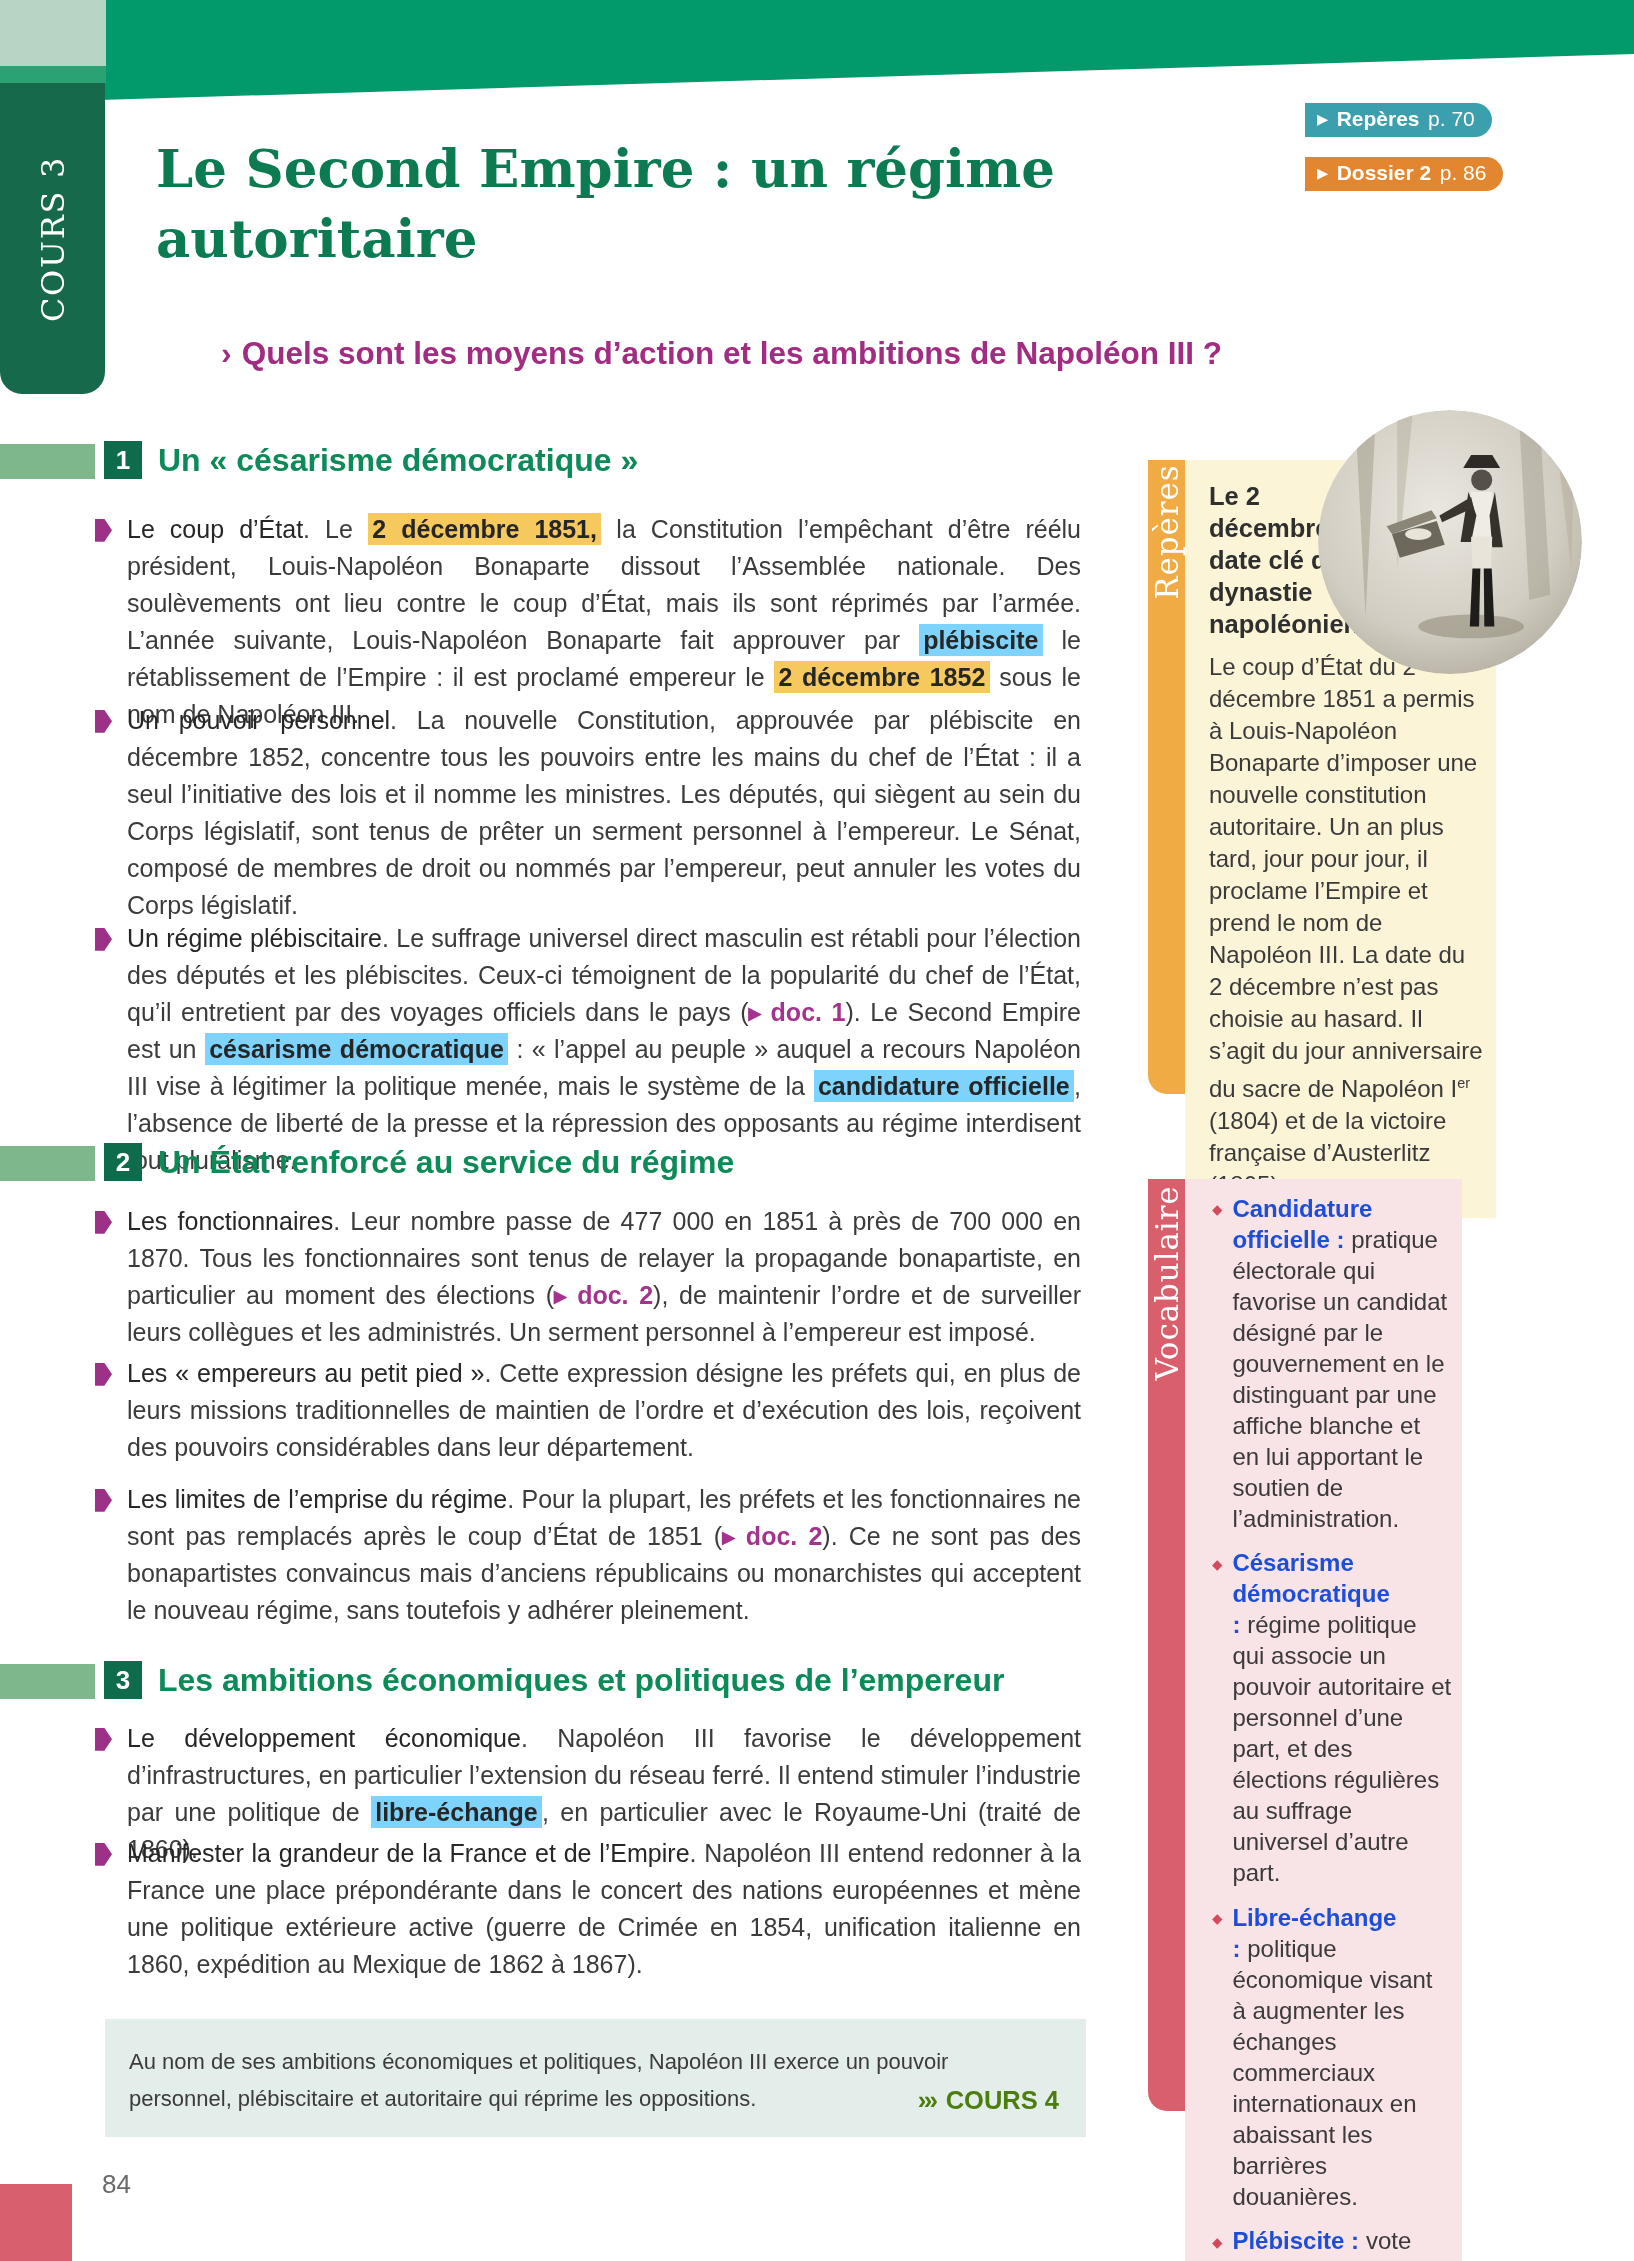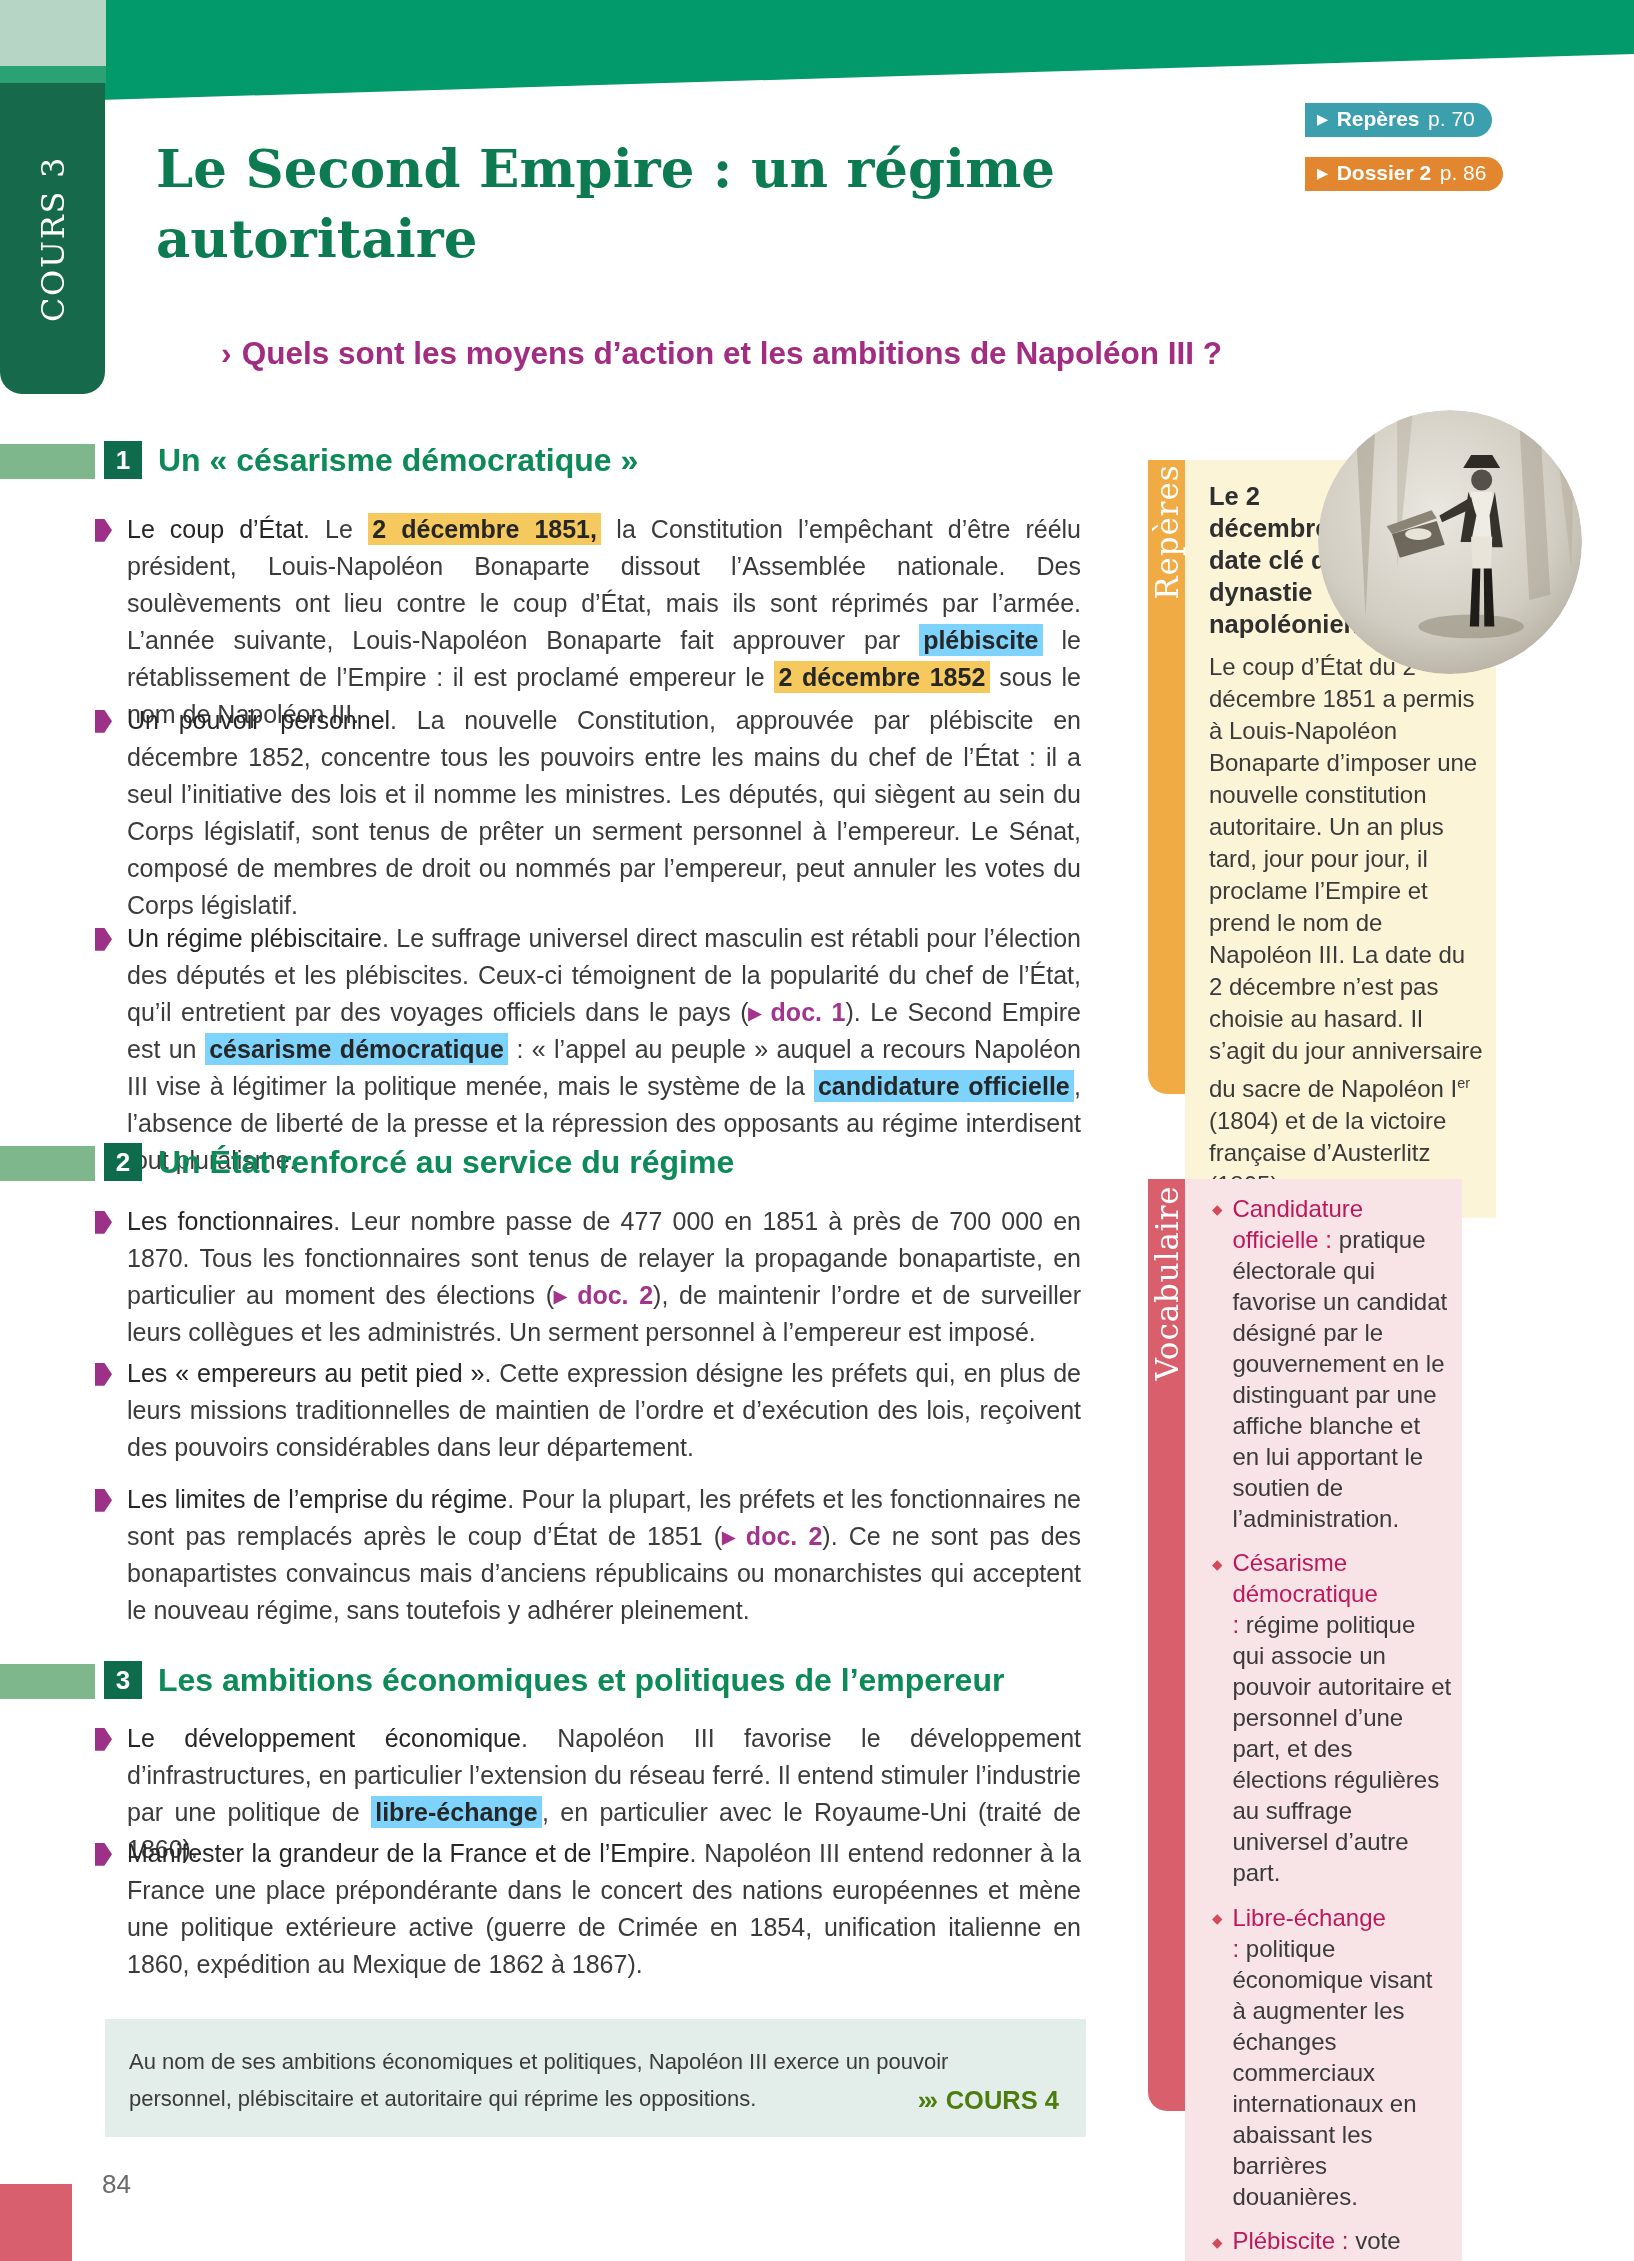--- a/index.html
+++ b/index.html
@@ -66,21 +66,21 @@
   .rbody{margin:11px 0 0 0;width:274px;font-size:24px;line-height:32px;color:#3a3a3a;}
   .portrait{position:absolute;left:1318px;top:410px;width:264px;height:264px;border-radius:50%;overflow:hidden;}
   .portrait svg{display:block;width:100%;height:100%;}
 
   
   .vtab-v{position:absolute;left:1148px;top:1179px;width:37px;height:932px;background:#d95f6d;border-radius:0 0 0 19px;}
   .vtab-v .vlabel{top:104px;}
   .vbox{position:absolute;left:1185px;top:1179px;width:277px;min-height:937px;background:#f8e3e6;box-sizing:border-box;padding:13.6px 10.2px 17px 27px;}
   .ventry{position:relative;margin:0 0 13.6px 0;padding-left:20.4px;font-size:24px;line-height:31px;color:#3a3a3a;}
   .vdiamond{position:absolute;left:0;top:1.7px;font-size:13.6px;color:#d34a5c;}
-  .vterm{font-weight:400;color:#be185d;margin-right:6.8px;}
+  .vterm{font-weight:700;color:#1d4ed8;margin-right:6.8px;}
 
   
   .page-number{position:absolute;left:102px;top:2169px;font-size:26px;color:#6a6a6a;}
   .corner-pink{position:absolute;left:0;top:2184px;width:72px;height:77px;background:#d85f6e;}
 </style>
 </head>
 <body>
 
 <div class="header-band"></div>
 <div class="corner-square"></div>

